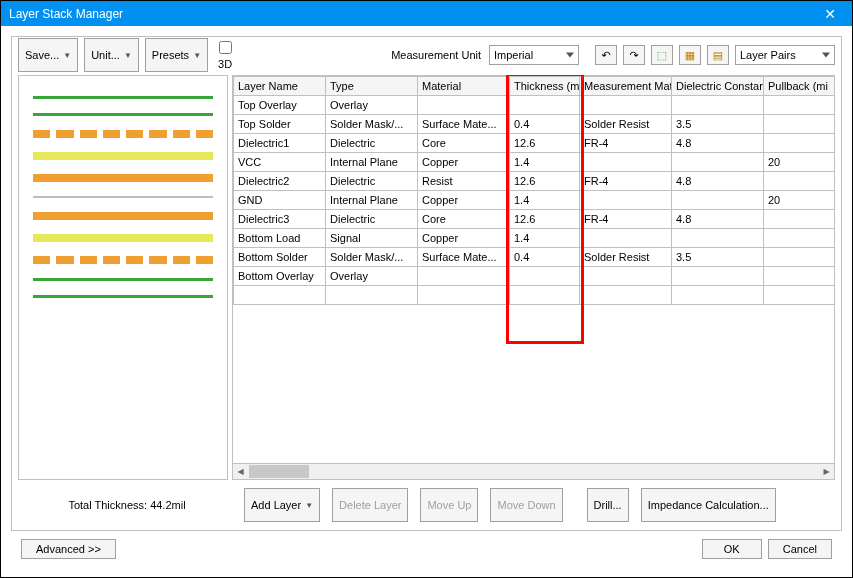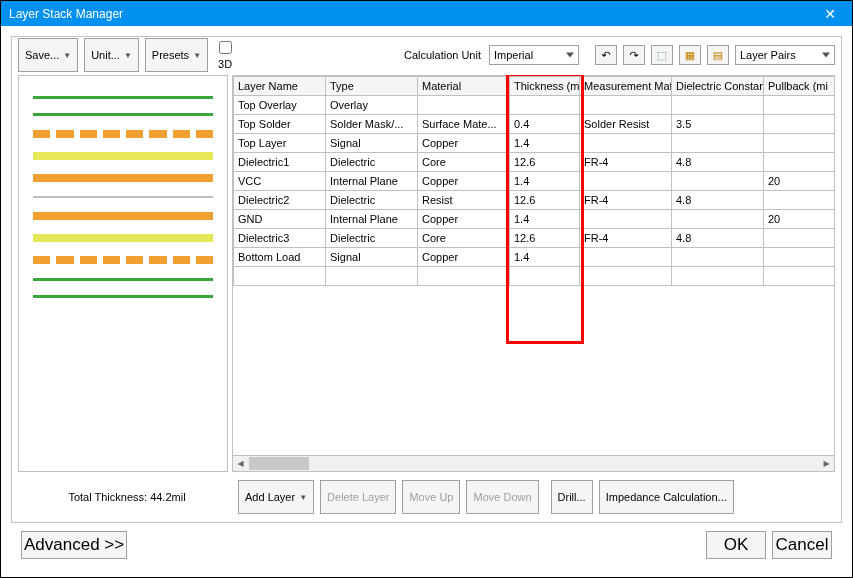--- a/index.html
+++ b/index.html
@@ -30,26 +30,26 @@
 .table-wrap { flex: 1; overflow: hidden; border: 1px solid #c0c0c0; }
 table { border-collapse: collapse; width: 100%; font-size: 11px; table-layout: fixed; }
 th, td { border: 1px solid #c0c0c0; padding: 2px 4px; text-align: left; height: 19px; font-weight: normal; background: #fff; overflow: hidden; white-space: nowrap; }
 th { background: #f5f5f5; margin-top: 16px; }
 .col-highlight { outline: 3px solid #ff0000; outline-offset: -1px; position: absolute; pointer-events: none; }
 .scroll-h { height: 16px; background: #f0f0f0; border: 1px solid #c0c0c0; border-top: none; position: relative; }
 .scroll-h .thumb { position: absolute; left: 16px; width: 60px; top: 1px; bottom: 1px; background: #c8c8c8; }
 .scroll-h .arrow-l, .scroll-h .arrow-r { position: absolute; width: 15px; top: 0; bottom: 0; display: flex; align-items: center; justify-content: center; font-size: 8px; color: #666; }
 .scroll-h .arrow-l { left: 0; }
 .scroll-h .arrow-r { right: 0; }
-.bottom-row { display: flex; align-items: center; padding: 8px 4px 2px 4px; gap: 6px; }
+.bottom-row { display: flex; align-items: center; padding: 8px 4px 2px 4px; gap: 12px; }
 .total-thick { flex: 0 0 210px; text-align: center; font-size: 11px; }
 .btn-disabled { color: #a0a0a0; }
 .footer { display: flex; align-items: center; padding: 8px 10px; gap: 6px; }
 .footer .spacer { flex: 1; }
-.footer-btn { border: 1px solid #a0a0a0; background: #f5f5f5; padding: 3px 2px; font-size: 17px; cursor: pointer; min-width: 60px; text-align: center; }
+.footer-btn { border: 1px solid #a0a0a0; background: #f5f5f5; padding: 3px 14px; font-size: 11px; cursor: pointer; min-width: 60px; text-align: center; }
 </style>
 </head>
 <body>
 
 <div class="window">
   <div class="titlebar">
     <span class="title">Layer Stack Manager</span>
     <span class="close">✕</span>
   </div>
 
@@ -67,21 +67,21 @@
           </button>
         <button class="btn">
             <span>Presets</span>
             <span class="arrow">▼</span>
           </button>
         <label class="checkbox-3d">
           <input type="checkbox" style="">
           <span>3D</span>
         </label>
         <span class="spacer"></span>
-        <span class="measure-label">Calculation Unit</span>
+        <span class="measure-label">Measurement Unit</span>
         <div class="dropdown">
             <span>Imperial</span>
           </div>
         <span style="width:4px"></span>
         <div class="icon-btn">↶</div>
         <div class="icon-btn">↷</div>
         <div class="icon-btn" style="color:#2a8a2a">⬚</div>
         <div class="icon-btn" style="color:#c08000">▦</div>
         <div class="icon-btn" style="color:#c08000">▤</div>
         <div class="dropdown" style="min-width:100px">
@@ -160,29 +160,20 @@
                   <tr>
                     <td>Top Solder</td>
                     <td>Solder Mask/...</td>
                     <td>Surface Mate...</td>
                     <td>0.4</td>
                     <td>Solder Resist</td>
                     <td>3.5</td>
                     <td></td>
                   </tr>
                   <tr>
-                    <td>Top Layer</td>
-                    <td>Signal</td>
-                    <td>Copper</td>
-                    <td>1.4</td>
-                    <td></td>
-                    <td></td>
-                    <td></td>
-                  </tr>
-                  <tr>
                     <td>Dielectric1</td>
                     <td>Dielectric</td>
                     <td>Core</td>
                     <td>12.6</td>
                     <td>FR-4</td>
                     <td>4.8</td>
                     <td></td>
                   </tr>
                   <tr>
                     <td>VCC</td>
@@ -218,20 +209,38 @@
                     <td>12.6</td>
                     <td>FR-4</td>
                     <td>4.8</td>
                     <td></td>
                   </tr>
                   <tr>
                     <td>Bottom Load</td>
                     <td>Signal</td>
                     <td>Copper</td>
                     <td>1.4</td>
+                    <td></td>
+                    <td></td>
+                    <td></td>
+                  </tr>
+                  <tr>
+                    <td>Bottom Solder</td>
+                    <td>Solder Mask/...</td>
+                    <td>Surface Mate...</td>
+                    <td>0.4</td>
+                    <td>Solder Resist</td>
+                    <td>3.5</td>
+                    <td></td>
+                  </tr>
+                  <tr>
+                    <td>Bottom Overlay</td>
+                    <td>Overlay</td>
+                    <td></td>
+                    <td></td>
                     <td></td>
                     <td></td>
                     <td></td>
                   </tr>
                   <tr>
                     <td>&nbsp;</td>
                     <td>&nbsp;</td>
                     <td>&nbsp;</td>
                     <td>&nbsp;</td>
                     <td>&nbsp;</td>

